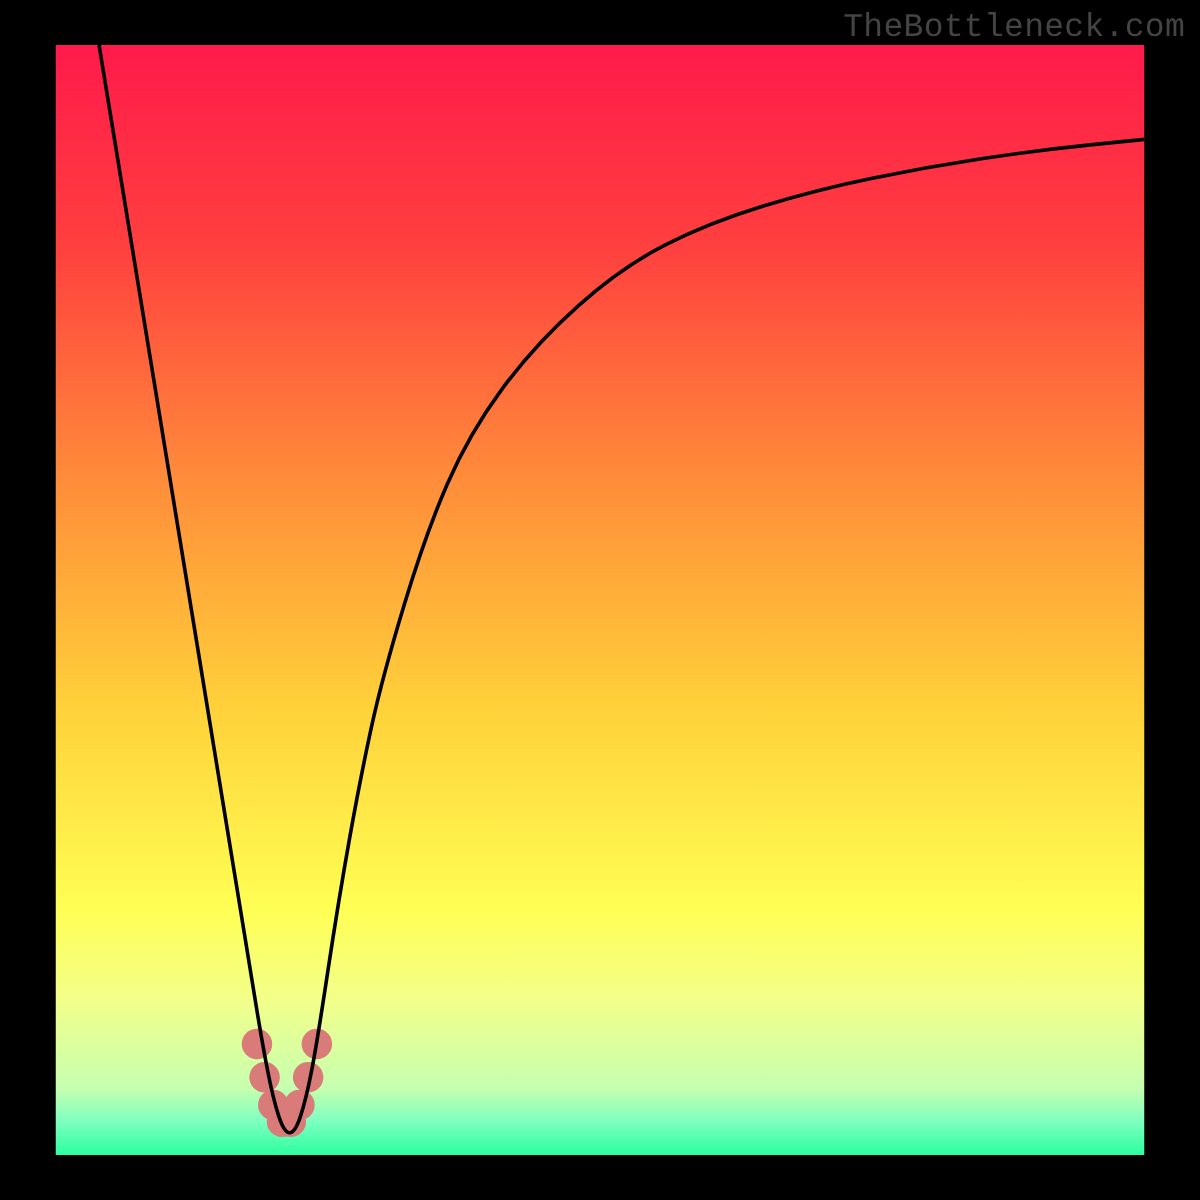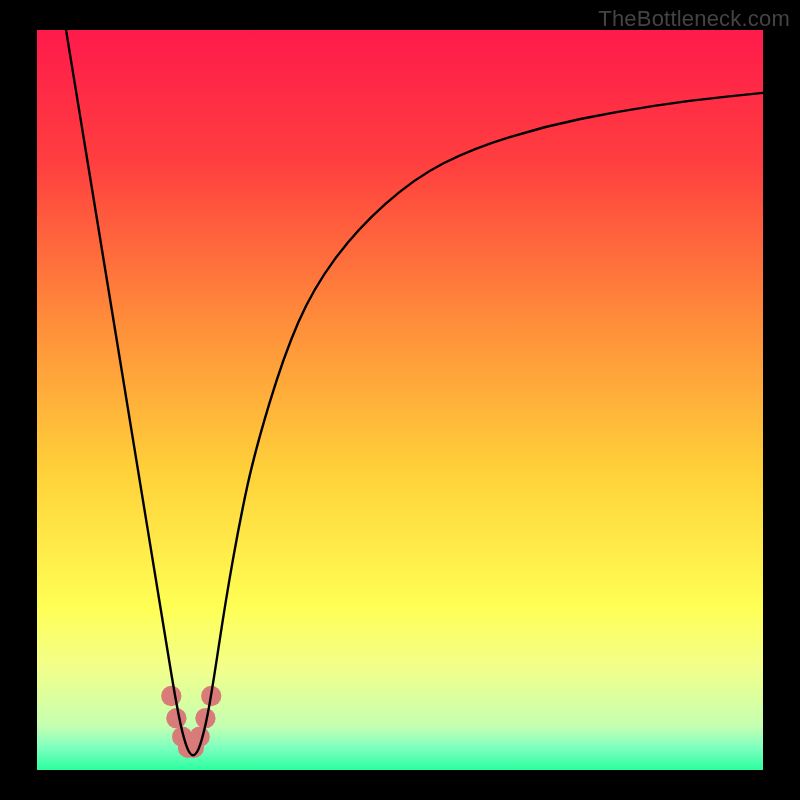--- a/index.html
+++ b/index.html
@@ -9,20 +9,21 @@
     height: 800px;
     overflow: hidden;
     background: #000;
     font-family: Arial, Helvetica, sans-serif;
   }
   .frame {
     position: absolute;
     left: 0; top: 0;
     width: 800px; height: 800px;
     background: #000;
+    font-family: Liberation Mono, monospace;
   }
   .plot {
     position: absolute;
     left: 37px;
     top: 30px;
     width: 726px;
     height: 740px;
     
   }
   .watermark {

